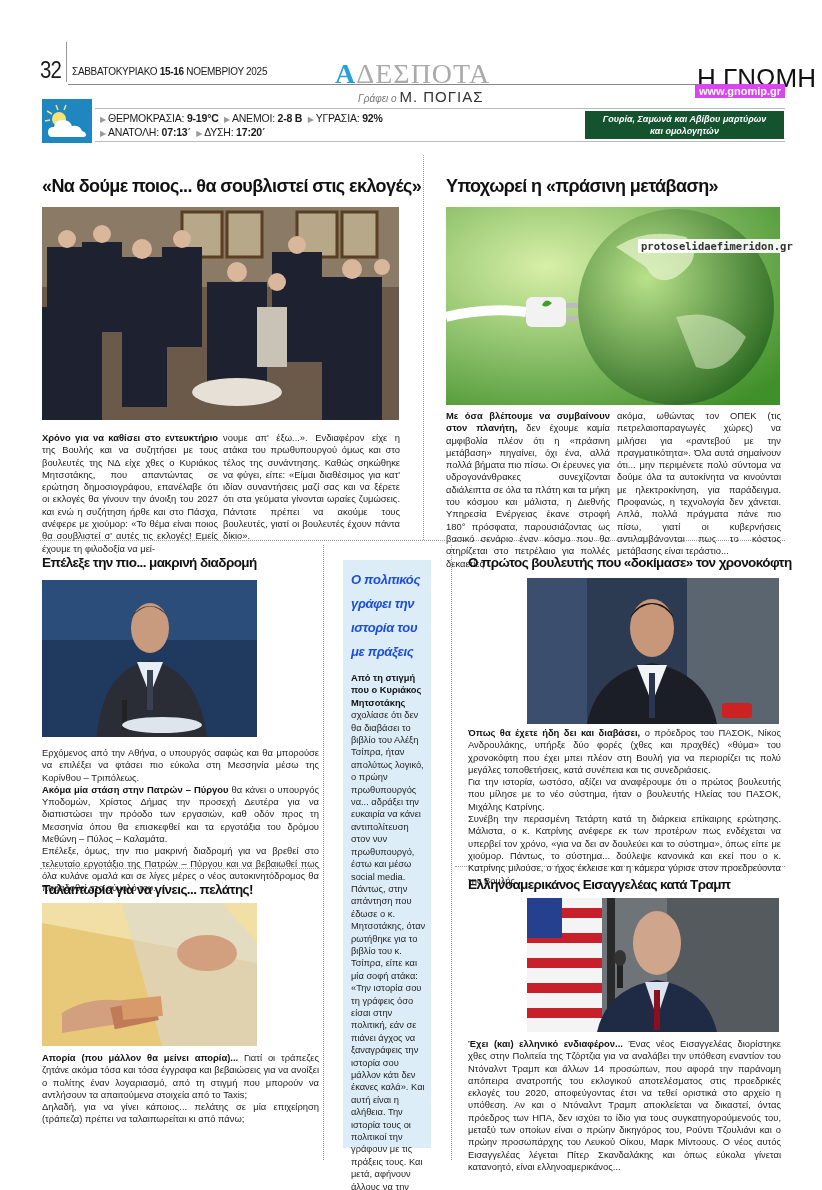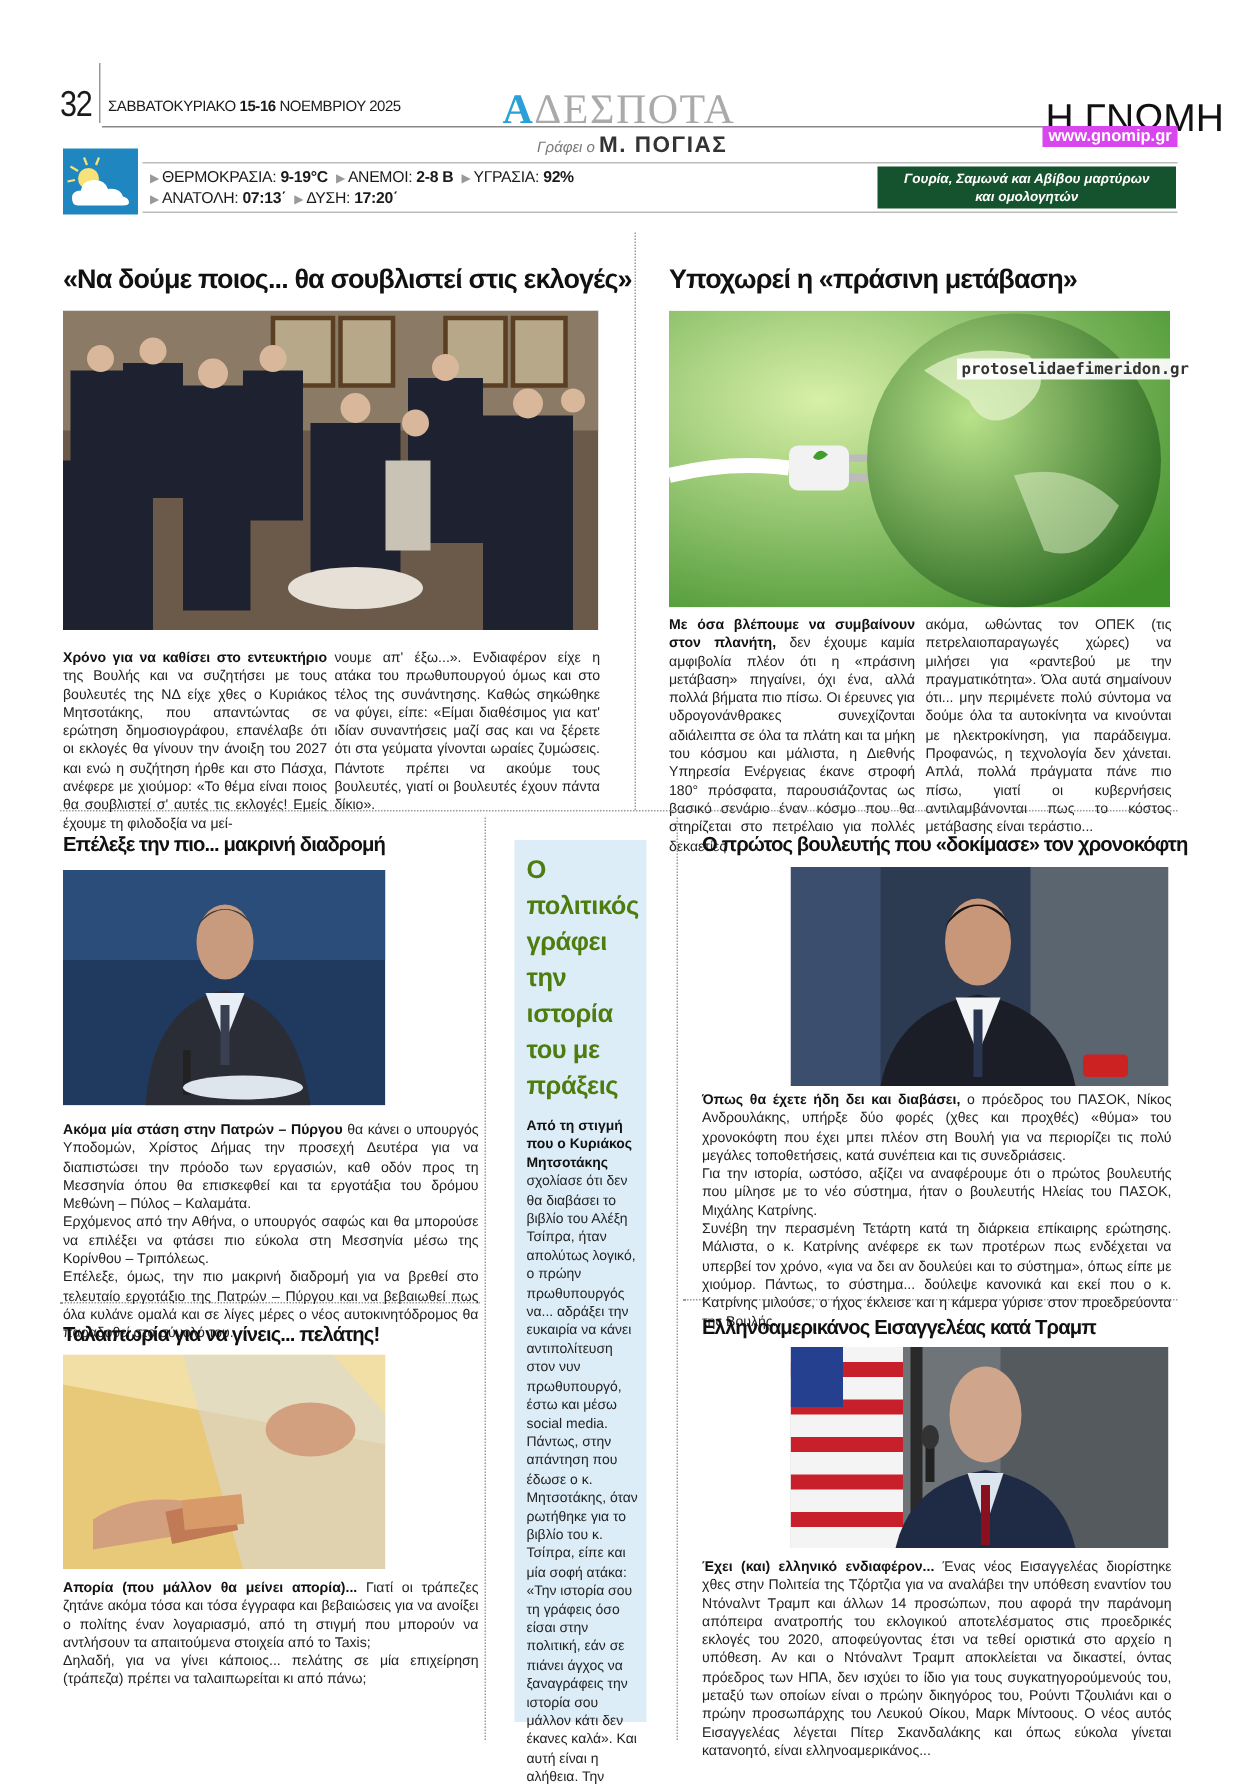--- a/index.html
+++ b/index.html
@@ -8,21 +8,21 @@
 
   
   .page-num { left: 40px; top: 56px; font-size: 24px; font-family: "Liberation Sans", sans-serif; font-weight: normal; letter-spacing: -1px; transform: scaleX(0.85); transform-origin: left; }
   .page-num-rule { left: 66px; top: 42px; width: 1px; height: 40px; background: #999; }
   .date-line { left: 72px; top: 66px; font-size: 10px; letter-spacing: -0.3px; }
   .date-line b { font-weight: bold; }
   .section-title { left: 335px; top: 58px; font-size: 28px; color: #aaa; letter-spacing: 1px; font-weight: 300; font-family: Liberation Serif, serif; }
   .section-title .first { color: #2aa0d8; font-weight: bold; }
   .byline { left: 358px; top: 88px; font-size: 12px; color: #333; }
   .byline .small { font-size: 10px; font-style: italic; color: #777; }
-  .byline b { font-size: 15px; letter-spacing: 1px; font-weight: bold; text-align: right; }
+  .byline b { font-size: 15px; letter-spacing: 1px; font-weight: normal; text-align: right; }
   .header-rule { left: 68px; top: 84px; width: 716px; height: 1px; background: #888; }
   .brand { left: 697px; top: 63px; font-size: 26px; font-weight: normal; letter-spacing: 0px; color: #111; }
   .brand-url { left: 695px; top: 84px; background: #d946ef; color: #fff; font-size: 11px; font-weight: bold; padding: 1px 4px; }
 
   .weather-icon { left: 42px; top: 99px; width: 50px; height: 44px; background: #1f86bf; }
   .weather-rule-top { left: 95px; top: 108px; width: 690px; height: 1px; background: #bbb; }
   .weather-rule-bot { left: 95px; top: 141px; width: 690px; height: 1px; background: #bbb; }
   .weather-line { left: 100px; font-size: 10.5px; letter-spacing: -0.2px; }
   .weather-line .arr { color: #999; font-size: 8px; margin-right: 2px; }
   .weather-line b { font-weight: bold; }
@@ -33,21 +33,21 @@
 
   .photo { overflow: hidden; }
   .body-text { font-size: 9.4px; line-height: 12.3px; text-align: justify; color: #222; }
   .body-text b { font-weight: bold; color: #111; }
   .body-text p { margin: 0; }
 
   .dotted-h { height: 0; border-top: 1px dotted #999; }
   .dotted-v { width: 0; border-left: 1px dotted #999; }
 
   .sidebar-box { left: 343px; top: 560px; width: 88px; height: 588px; background: #dcedf8; padding: 8px 5px 0 8px; }
-  .sidebar-title { font-size: 17px; font-weight: bold; line-height: 24px; color: #4d7c0f; letter-spacing: -0.3px; }
+  .sidebar-title { font-size: 13px; font-weight: bold; line-height: 24px; color: #1d4ed8; letter-spacing: -0.3px; font-style: italic; }
   .sidebar-text { font-size: 9.3px; line-height: 12.4px; color: #222; margin-top: 8px; }
   .sidebar-text b { font-weight: bold; color: #111; }
 
   .watermark { left: 638px; top: 239px; background: rgba(255,255,255,0.92); font-family: "DejaVu Sans Mono", monospace; font-size: 10.5px; font-weight: bold; color: #333; padding: 1px 3px; }
 </style>
 </head>
 <body>
 
 <div class="abs page-num">32</div>
 <div class="abs page-num-rule"></div>
@@ -166,22 +166,22 @@
     <path d="M55 157 Q60 90 108 80 Q156 90 165 157 Z" fill="#2a2d36"></path>
     <path d="M95 82 L108 115 L121 82 Z" fill="#e8eef5"></path>
     <rect x="105" y="90" width="6" height="40" fill="#3a3f52"></rect>
     <ellipse cx="108" cy="48" rx="19" ry="25" fill="#c89a7e"></ellipse>
     <path d="M89 38 Q108 15 127 38 Q120 26 108 26 Q96 26 89 38 Z" fill="#3a3a3a"></path>
     <rect x="80" y="120" width="5" height="30" fill="#222"></rect>
     <ellipse cx="120" cy="145" rx="40" ry="8" fill="#dfe5ec"></ellipse>
   </svg>
 </div>
 <div class="abs body-text" style="left:42px;top:747px;width:277px;">
+  <p>Ερχόμενος από την Αθήνα, ο υπουργός σαφώς και θα μπορούσε να επιλέξει να φτάσει πιο εύκολα στη Μεσσηνία μέσω της Κορίνθου – Τριπόλεως.</p>
   <p><b>Ακόμα μία στάση στην Πατρών – Πύργου</b><span> θα κάνει ο υπουργός Υποδομών, Χρίστος Δήμας την προσεχή Δευτέρα για να διαπιστώσει την πρόοδο των εργασιών, καθ οδόν προς τη Μεσσηνία όπου θα επισκεφθεί και τα εργοτάξια του δρόμου Μεθώνη – Πύλος – Καλαμάτα.</span></p>
-  <p>Ερχόμενος από την Αθήνα, ο υπουργός σαφώς και θα μπορούσε να επιλέξει να φτάσει πιο εύκολα στη Μεσσηνία μέσω της Κορίνθου – Τριπόλεως.</p>
   <p>Επέλεξε, όμως, την πιο μακρινή διαδρομή για να βρεθεί στο τελευταίο εργοτάξιο της Πατρών – Πύργου και να βεβαιωθεί πως όλα κυλάνε ομαλά και σε λίγες μέρες ο νέος αυτοκινητόδρομος θα παραδοθεί στο σύνολό του.</p>
 </div>
 
 <div class="abs h-main" style="left:42px;top:882px;font-size:13.5px;">Ταλαιπωρία για να γίνεις... πελάτης!</div>
 <div class="abs photo" style="left:42px;top:903px;width:215px;height:143px;">
   <svg width="215" height="143" viewBox="0 0 215 143">
     <rect width="215" height="143" fill="#e8c97a"></rect>
     <path d="M0 0 L215 0 L215 60 L0 20 Z" fill="#f2dfa5"></path>
     <path d="M80 0 L180 0 L215 40 L215 143 L120 143 Z" fill="#d9d9d9" opacity="0.55"></path>
     <ellipse cx="165" cy="50" rx="30" ry="18" fill="#d3a07f"></ellipse>

